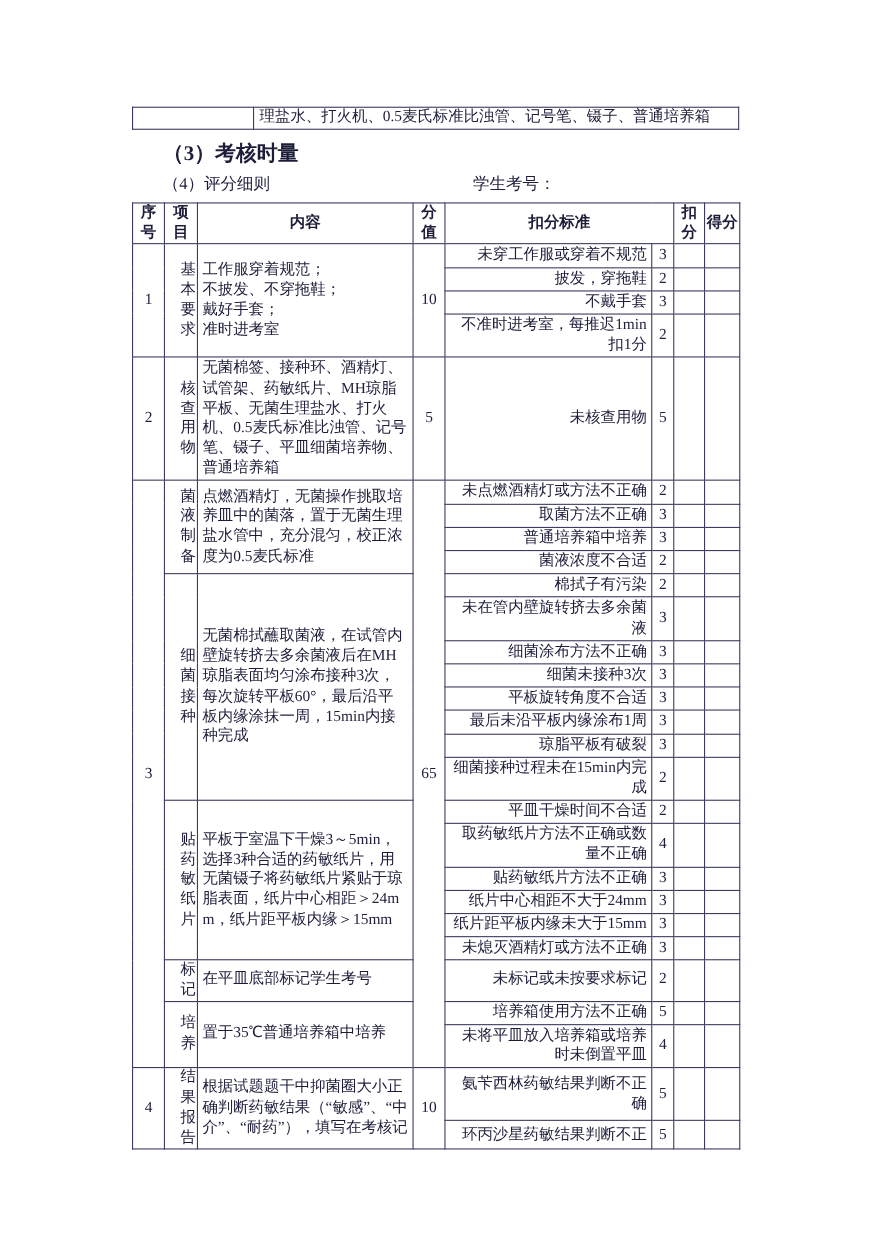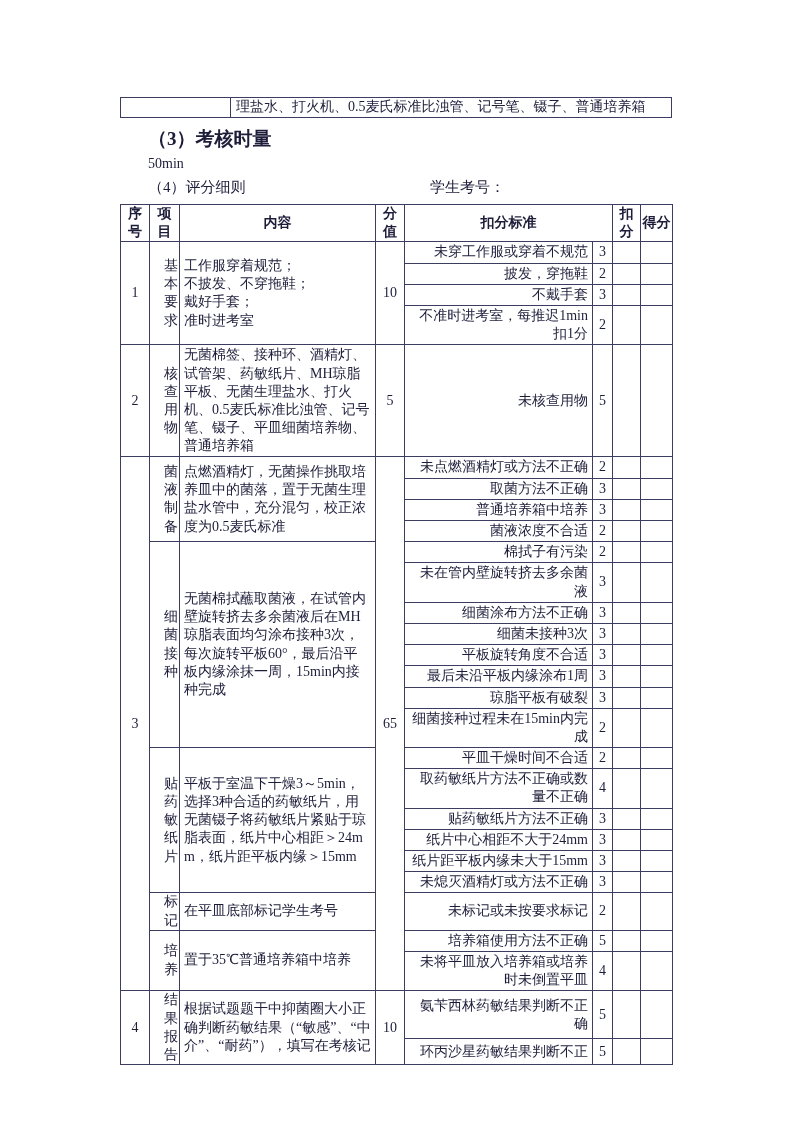--- a/index.html
+++ b/index.html
@@ -62,21 +62,20 @@
       </colgroup>
     <tbody>
       <tr>
         <td></td>
         <td>理盐水、打火机、0.5麦氏标准比浊管、记号笔、镊子、普通培养箱</td>
       </tr>
     </tbody>
   </table>
 
   <div class="time-heading">（3）考核时量</div>
-  <div class="time-value">50min</div>
   <div class="rubric-row">
     <span>（4）评分细则</span>
     <span class="student-id">学生考号：</span>
   </div>
 
   <table class="score-table">
     <colgroup>
       <col class="col-no">
         <col class="col-item">
         <col class="col-content">

